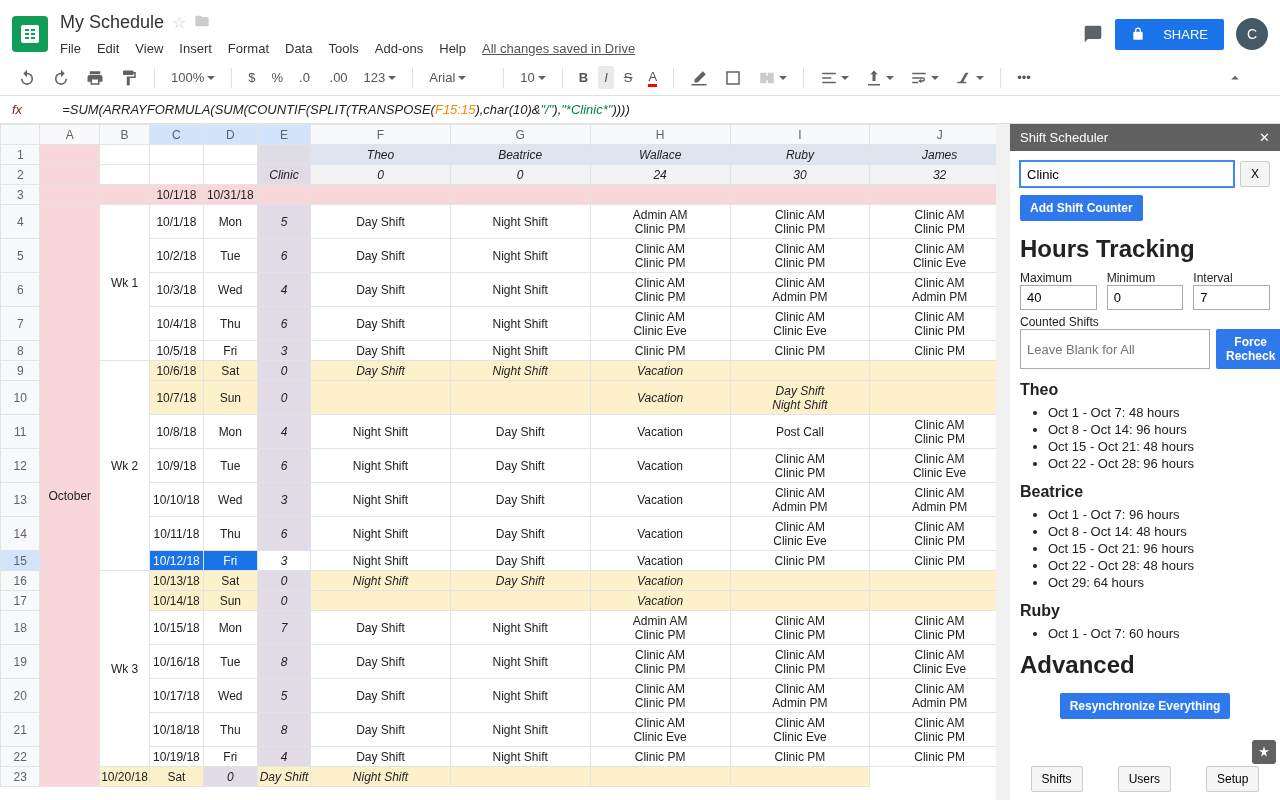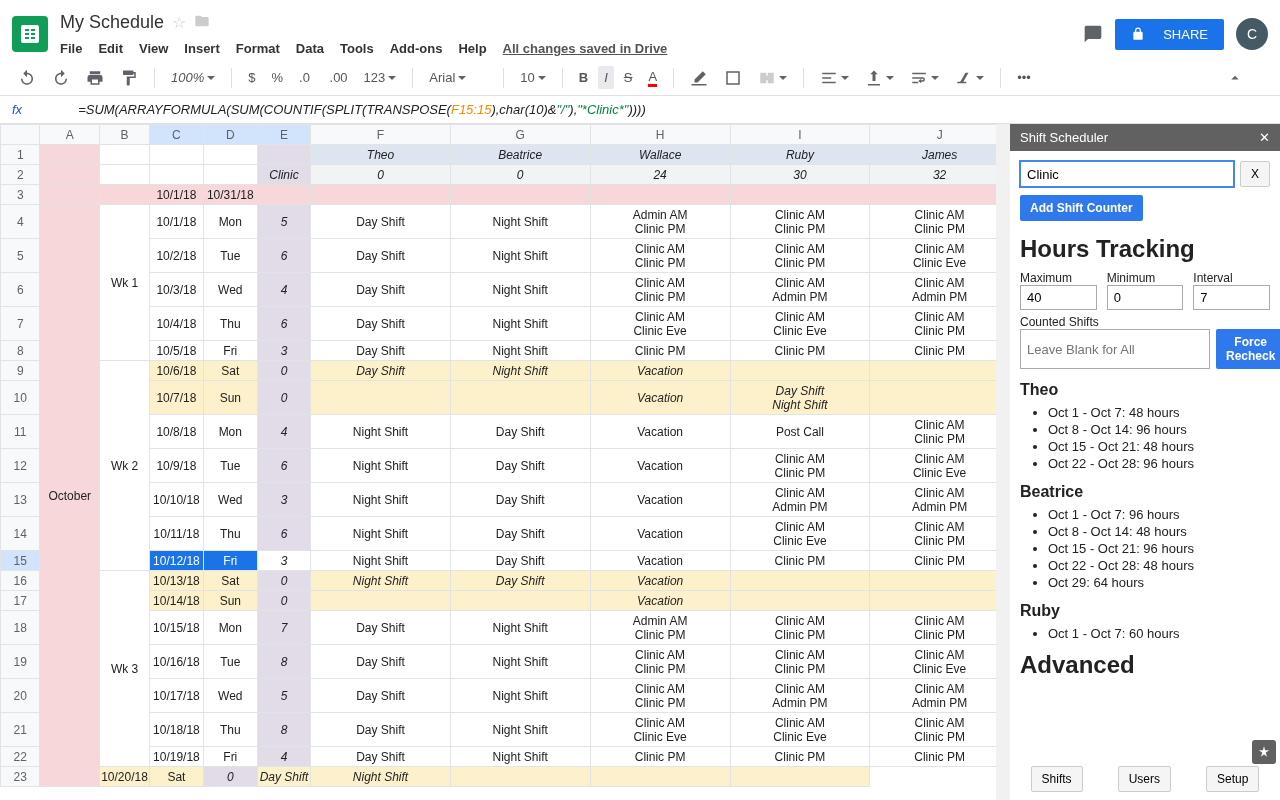--- a/index.html
+++ b/index.html
@@ -3,38 +3,38 @@
 <meta charset="utf-8">
 <style>
 * { box-sizing: border-box; margin: 0; padding: 0; }
 body { font-family: Arial, sans-serif; font-size: 13px; color: #222; overflow: hidden; width: 1280px; height: 800px; position: relative; background: #fff; }
 .titlebar { display: flex; align-items: center; padding: 8px 12px 0 12px; height: 60px; }
 .doc-icon { width: 36px; height: 36px; background: #0f9d58; border-radius: 4px; display: flex; align-items: center; justify-content: center; margin-right: 12px; }
 .doc-icon svg { fill: #fff; }
 .title-area { flex: 1; }
 .doc-title { font-size: 18px; color: #333; display: flex; align-items: center; gap: 8px; }
 .star-icon, .folder-icon { color: #ccc; font-size: 16px; }
-.menubar { display: flex; gap: 16px; font-size: 13px; color: #333; margin-top: 8px; font-weight: bold; }
+.menubar { display: flex; gap: 16px; font-size: 13px; color: #333; margin-top: 8px; }
 .menubar span { cursor: pointer; }
 .save-note { text-decoration: underline; color: #555; }
 .right-controls { display: flex; align-items: center; gap: 12px; }
 .comment-icon { width: 20px; height: 20px; color: #666; }
 .share-btn { background: #1a73e8; color: #fff; font-size: 13px; font-weight: 500; padding: 8px 16px; border: none; border-radius: 2px; cursor: pointer; display: flex; align-items: center; gap: 18px; }
 .avatar { width: 32px; height: 32px; border-radius: 50%; background: #455a64; color: #fff; display: flex; align-items: center; justify-content: center; font-size: 14px; }
 .toolbar { display: flex; align-items: center; padding: 4px 12px; border-bottom: 1px solid #e0e0e0; height: 36px; gap: 4px; font-size: 13px; color: #555; }
 .toolbar .sep { width: 1px; height: 20px; background: #e0e0e0; margin: 0 6px; }
 .toolbar .tb-item { padding: 4px 6px; cursor: pointer; display: flex; align-items: center; }
-.toolbar .zoom { min-width: 50px; font-style: italic; }
+.toolbar .zoom { min-width: 50px; }
 .toolbar .font-name { min-width: 70px; }
 .toolbar .font-size { min-width: 30px; }
 .toolbar svg { width: 18px; height: 18px; fill: #5f6368; }
 .toolbar .italic { font-style: italic; background: #e8eaed; border-radius: 2px; }
 .dropdown-caret { border-left: 4px solid transparent; border-right: 4px solid transparent; border-top: 4px solid #5f6368; margin-left: 3px; }
 .formula-bar { display: flex; align-items: center; padding: 4px 12px; border-bottom: 1px solid #e0e0e0; height: 28px; font-size: 13px; }
-.fx-label { font-style: italic; color: #1d4ed8; margin-right: 56px; }
+.fx-label { font-style: italic; color: #7f1d1d; margin-right: 40px; }
 .formula-text { font-family: Arial; color: #222; font-style: italic; }
 .formula-text .ref { color: #f28b00; }
 .formula-text .str { color: #0b8043; }
 .main-area { display: flex; height: 676px; }
 .sheet-area { flex: 1; overflow: hidden; position: relative; }
 .grid { border-collapse: collapse; table-layout: fixed; }
 .grid th, .grid td { border: 1px solid #e2e3e3; font-size: 12px; text-align: center; vertical-align: middle; padding: 0; overflow: hidden; }
 .grid th { background: #f8f9fa; color: #5f6368; font-weight: normal; }
 .colhead th { height: 20px; }
 .rownum { width: 40px; background: #f8f9fa; color: #888; font-size: 11px; }
@@ -553,20 +553,23 @@
             <li>Oct 15 - Oct 21: 96 hours</li>
             <li>Oct 22 - Oct 28: 48 hours</li>
             <li>Oct 29: 64 hours</li>
           </ul>
           <h2>Ruby</h2>
           <ul>
             <li>Oct 1 - Oct 7: 60 hours</li>
           </ul>
         </div>
       <h1>Advanced</h1>
+      <div style="text-align:center;margin:14px 0;">
+        <button class="btn-blue">Resynchronize Everything</button>
+      </div>
     </div>
     <div class="bottom-btns">
       <button class="btn-plain">Shifts</button>
       <button class="btn-plain">Users</button>
       <button class="btn-plain">Setup</button>
     </div>
   </div>
 </div>
 
 <div class="explore-icon">

